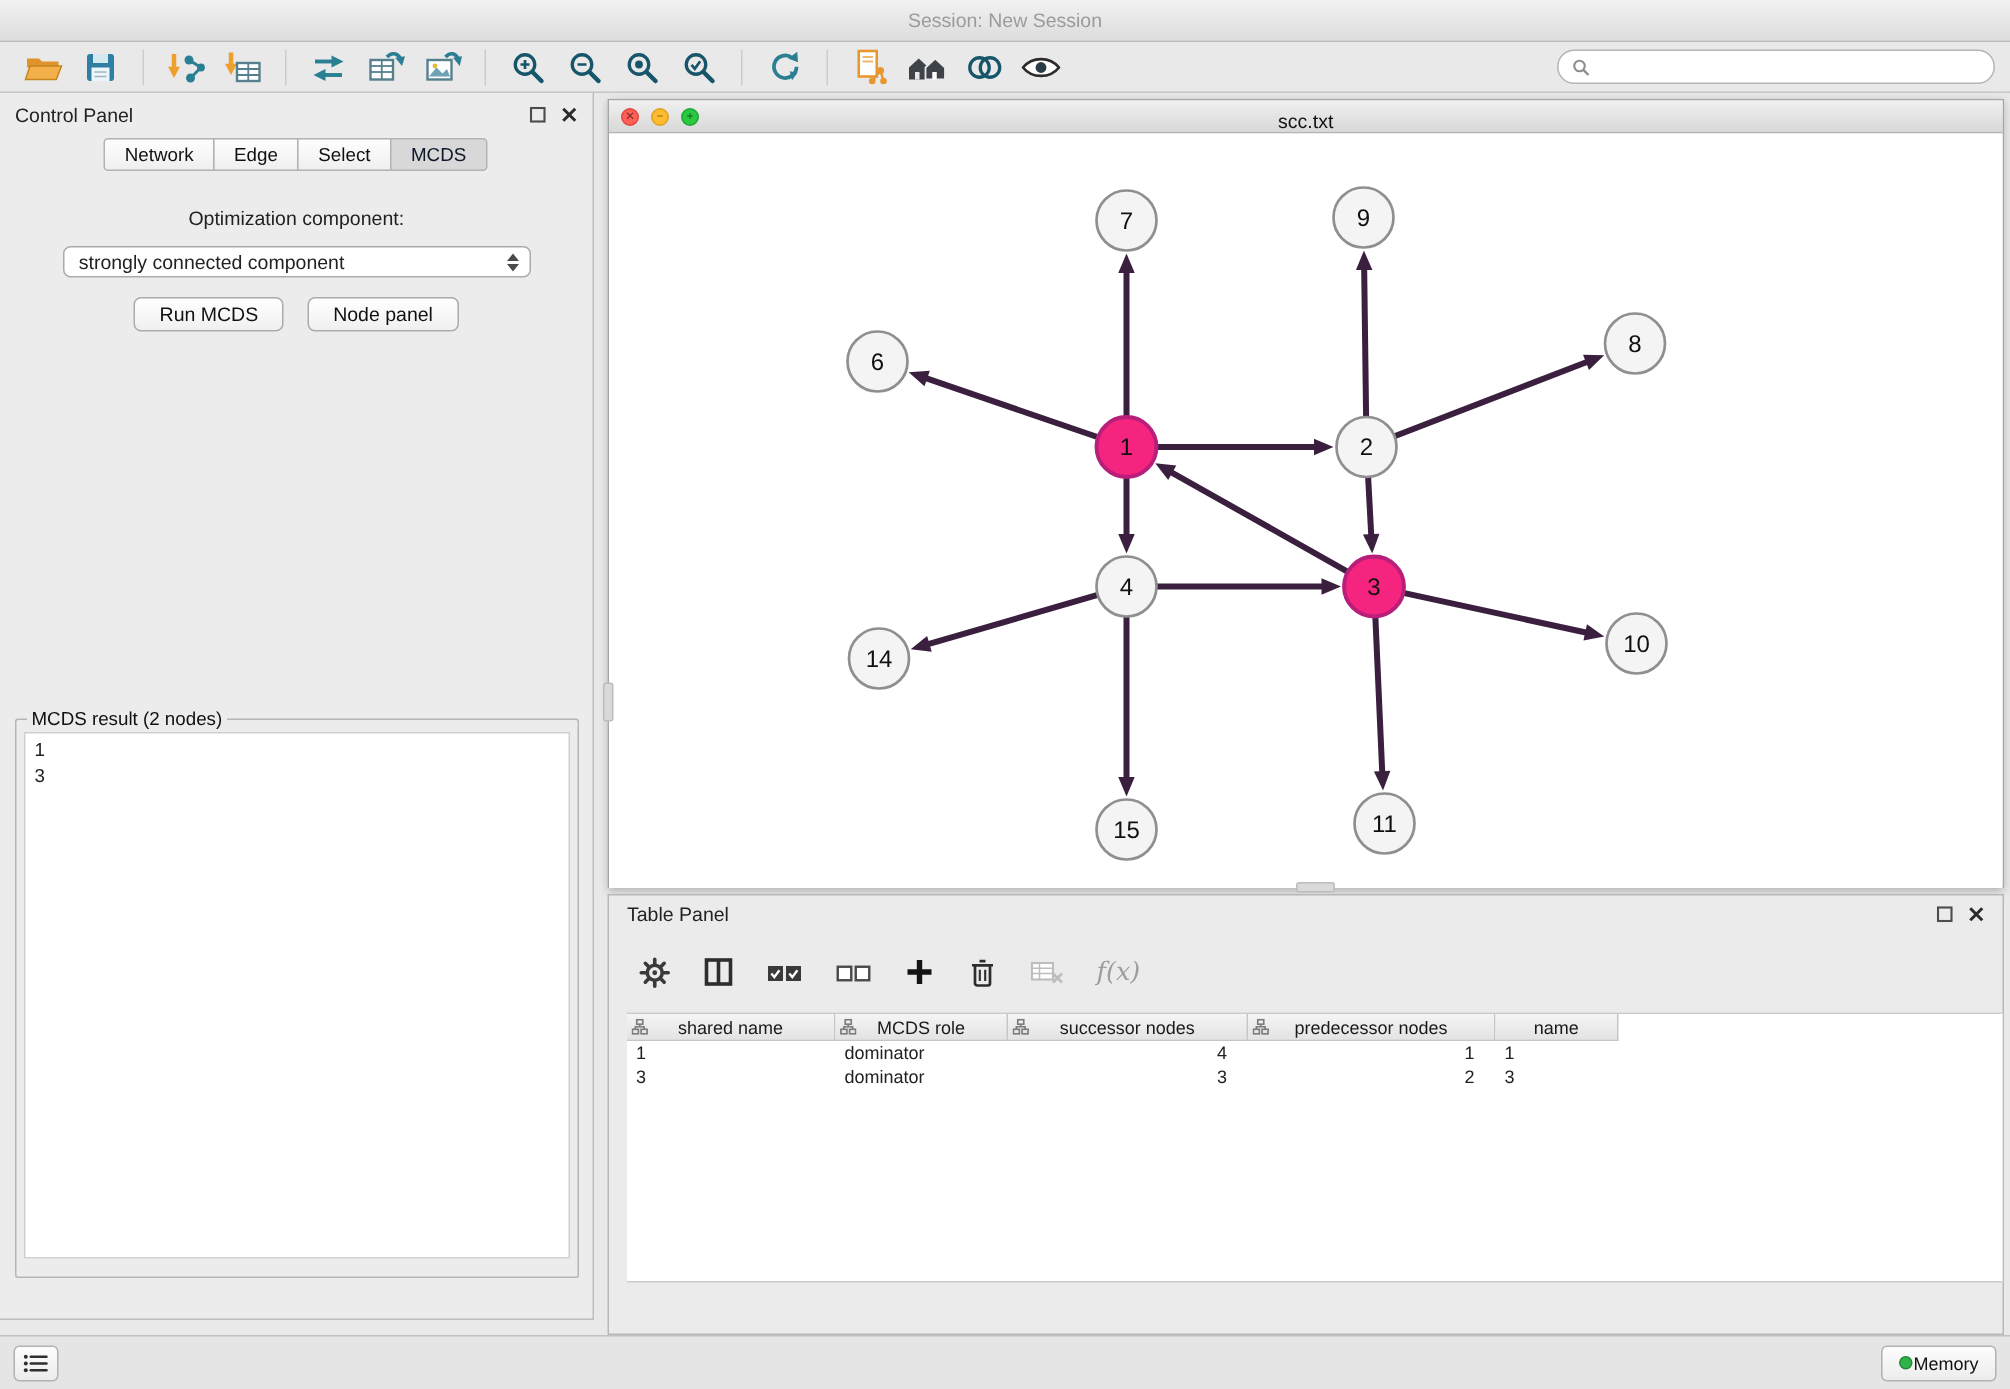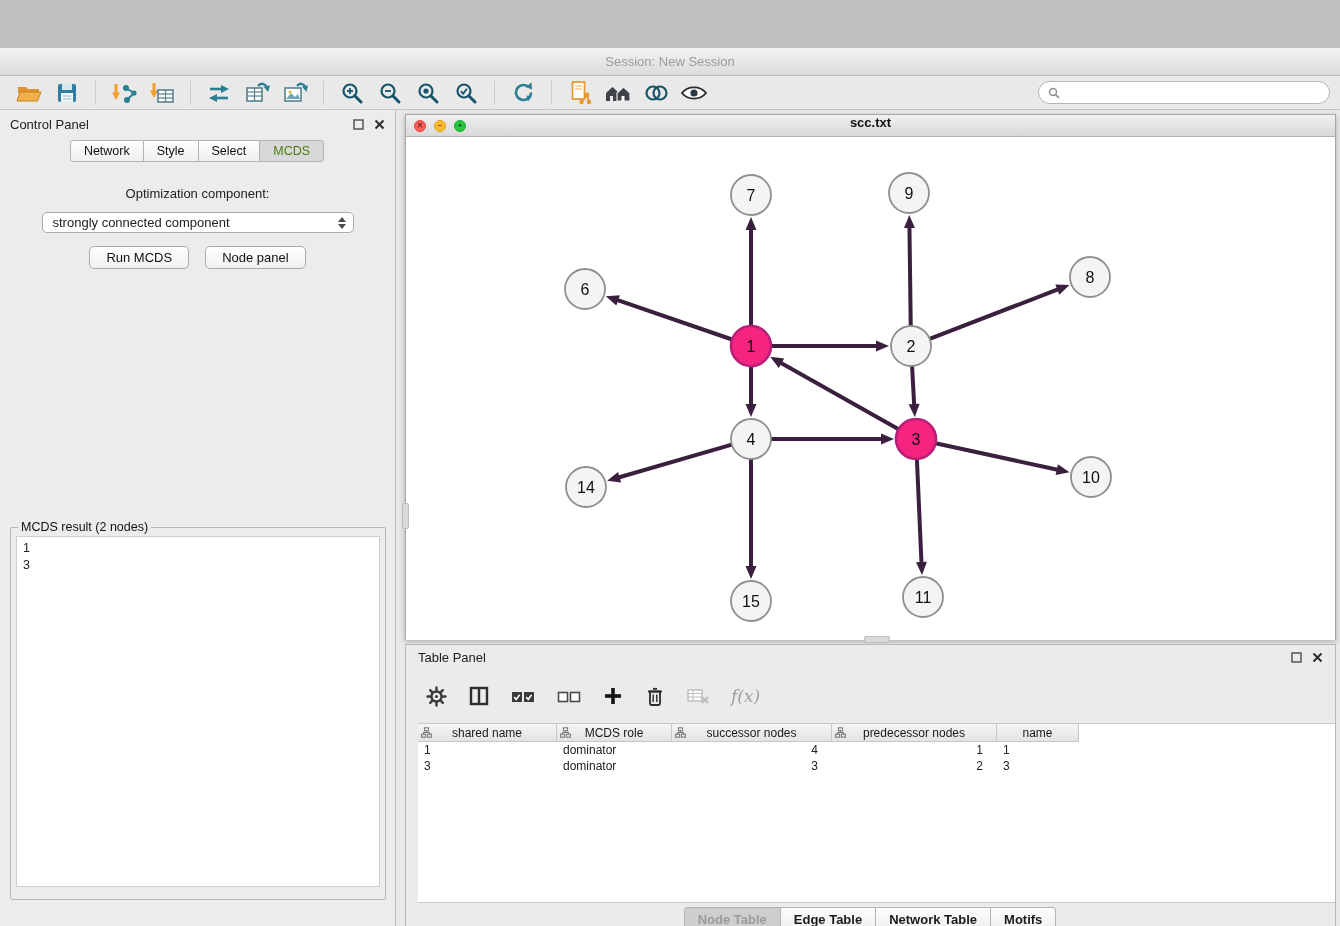--- a/index.html
+++ b/index.html
@@ -2,21 +2,21 @@
 <html><head>
 <meta charset="utf-8">
 <style>
   * { margin:0; padding:0; box-sizing:border-box; }
   html,body { width:1340px; height:926px; }
   body { font-family:"Liberation Sans",sans-serif; font-size:13px; color:#222; background:#bfbfbf; overflow:hidden; }
   #app { position:relative; width:1340px; height:926px; background:#e9e9e9; }
 
   
   .titlebar { height:28px; background:linear-gradient(#f2f2f2,#dcdcdc); border-bottom:1px solid #bdbdbd;
-              display:flex; align-items:center; justify-content:center; color:#9b9b9b; font-size:13px;margin-top:48px; }
+              display:flex; align-items:center; justify-content:center; color:#9b9b9b; font-size:13px; }
 
   
   .toolbar { position:absolute; top:28px; left:0; right:0; height:34px; background:#e9e9e9;
              border-bottom:1px solid #c6c6c6; display:flex; align-items:center; padding:0 10px; }
   .tbtn { width:38px; height:30px; display:flex; align-items:center; justify-content:center; border-radius:4px; }
   .sep { width:1px; height:24px; background:#cdcdcd; margin:0 9px; }
   .searchbox { margin-left:auto; width:292px; height:23px; border:1px solid #b5b5b5; border-radius:12px;
                background:#fff; display:flex; align-items:center; padding:0 9px; gap:6px; }
   .searchbox input { border:none; outline:none; flex:1; font-size:12px; background:transparent; font-family:inherit; }
 
@@ -25,21 +25,21 @@
                    border-right:1px solid #bdbdbd; border-bottom:1px solid #bdbdbd; }
   .panel-header { height:28px; display:flex; align-items:center; padding:0 10px; font-size:13px; color:#222; }
   .hdr-icons { margin-left:auto; display:flex; gap:10px; align-items:center; }
   .hdr-icons svg { display:block; cursor:default; }
 
   .cp-tabs { display:flex; justify-content:center; margin-top:2px; }
   .cp-tab { padding:3px 13px; font-size:12.5px; background:linear-gradient(#fefefe,#efefef);
             border:1px solid #b3b3b3; margin-left:-1px; color:#111;text-align:center; }
   .cp-tab:first-child { border-radius:3px 0 0 3px; }
   .cp-tab:last-child  { border-radius:0 3px 3px 0; }
-  .cp-tab.active { background:#d8d8d8; color:#4d7c0f; }
+  .cp-tab.active { background:#d8d8d8; color:#0f172a; }
 
   .opt-label { text-align:center; margin-top:24px; font-size:13px; }
   .dropdown { margin:11px auto 0; width:312px; height:21px; background:#fff; border:1px solid #ababab;
               border-radius:5px; display:flex; align-items:center; padding:0 7px 0 10px; font-size:13px; }
   .stepper { margin-left:auto; display:flex; flex-direction:column; align-items:center; gap:2px; }
   .tri-up { width:0; height:0; border-left:4px solid transparent; border-right:4px solid transparent; border-bottom:5px solid #4a4a4a; }
   .tri-dn { width:0; height:0; border-left:4px solid transparent; border-right:4px solid transparent; border-top:5px solid #4a4a4a; }
 
   .btn-row { display:flex; justify-content:center; gap:16px; margin-top:13px; }
   .cp-btn { height:23px; padding:0 16px; font-size:13px; font-family:inherit; color:#111;
@@ -48,21 +48,21 @@
   .result-box { position:absolute; left:10px; top:410px; width:376px; height:380px;
                 border:1px solid #b5b5b5; border-radius:2px; padding:2px 5px 6px; }
   .result-box legend { font-size:12.5px; padding:0 3px; margin-left:2px; color:#111; }
   .result-area { width:100%; height:calc(100% - 6px); background:#fff; border:1px solid #cfcfcf;
                  font-size:12.5px; line-height:1.35; padding:3px 6px; overflow:auto; }
 
   
   .net-window { position:absolute; left:405px; top:66px; width:931px; height:526px; background:#fff;
                 border:1px solid #a6a6a6; box-shadow:0 2px 6px rgba(0,0,0,.25); }
   .net-titlebar { height:22px; background:linear-gradient(#f0f0f0,#d8d8d8); border-bottom:1px solid #b3b3b3;
-                  position:relative; display:flex; align-items:flex-start; justify-content:center; font-size:13px; color:#111;font-weight:bold; }
+                  position:relative; display:flex; align-items:flex-end; justify-content:center; font-size:13px; color:#111; }
   .traffic { position:absolute; left:8px; top:0; height:100%; display:flex; align-items:center; gap:8px; }
   .tl { width:12px; height:12px; border-radius:50%; display:flex; align-items:center; justify-content:center;
         font-size:8px; line-height:1; color:rgba(0,0,0,.55); }
   .tl.red    { background:#ff5f57; border:1px solid #e2463f; }
   .tl.yellow { background:#febc2e; border:1px solid #dfa023; }
   .tl.green  { background:#28c840; border:1px solid #1ea733; }
   .tl.red::before    { content:"✕"; }
   .tl.yellow::before { content:"−"; }
   .tl.green::before  { content:"+"; }
   .net-canvas { position:relative; width:100%; height:503px; background:#fff; }
@@ -271,21 +271,21 @@
           <rect x="1" y="1" width="9" height="9" fill="none" stroke="#4c4c4c" stroke-width="1.4"></rect>
         </svg>
         <svg width="11" height="11" viewBox="0 0 11 11">
           <line x1="1.5" y1="1.5" x2="9.5" y2="9.5" stroke="#2b2b2b" stroke-width="2"></line>
           <line x1="9.5" y1="1.5" x2="1.5" y2="9.5" stroke="#2b2b2b" stroke-width="2"></line>
         </svg>
       </span>
     </div>
     <div class="cp-tabs">
       <div class="cp-tab">Network</div>
-      <div class="cp-tab">Style</div>
+      <div class="cp-tab">Edge</div>
       <div class="cp-tab">Select</div>
       <div class="cp-tab active">MCDS</div>
     </div>
     <div class="opt-label">Optimization component:</div>
     <div class="dropdown">
       <span>strongly connected component</span>
       <span class="stepper">
         <span class="tri-up"></span>
           <span class="tri-dn"></span>
       </span>
@@ -501,26 +501,20 @@
       </div>
       <div class="tr">
         <div class="td c0">3</div>
         <div class="td c1">dominator</div>
         <div class="td c2 num">3</div>
         <div class="td c3 num">2</div>
         <div class="td c4">3</div>
       </div>
     </div>
 
-    <div class="tp-tabs">
-      <div class="tp-tab active">Node Table</div>
-      <div class="tp-tab">Edge Table</div>
-      <div class="tp-tab">Network Table</div>
-      <div class="tp-tab">Motifs</div>
-    </div>
   </div>
 
   <div class="statusbar">
     <div class="menu-btn">
       <svg width="18" height="14" viewBox="0 0 18 14">
         <g stroke="#2e2e2e" stroke-width="1.6" stroke-linecap="round">
           <line x1="5.5" y1="2.5" x2="16" y2="2.5"></line>
           <line x1="5.5" y1="7" x2="16" y2="7"></line>
           <line x1="5.5" y1="11.5" x2="16" y2="11.5"></line>
         </g>

